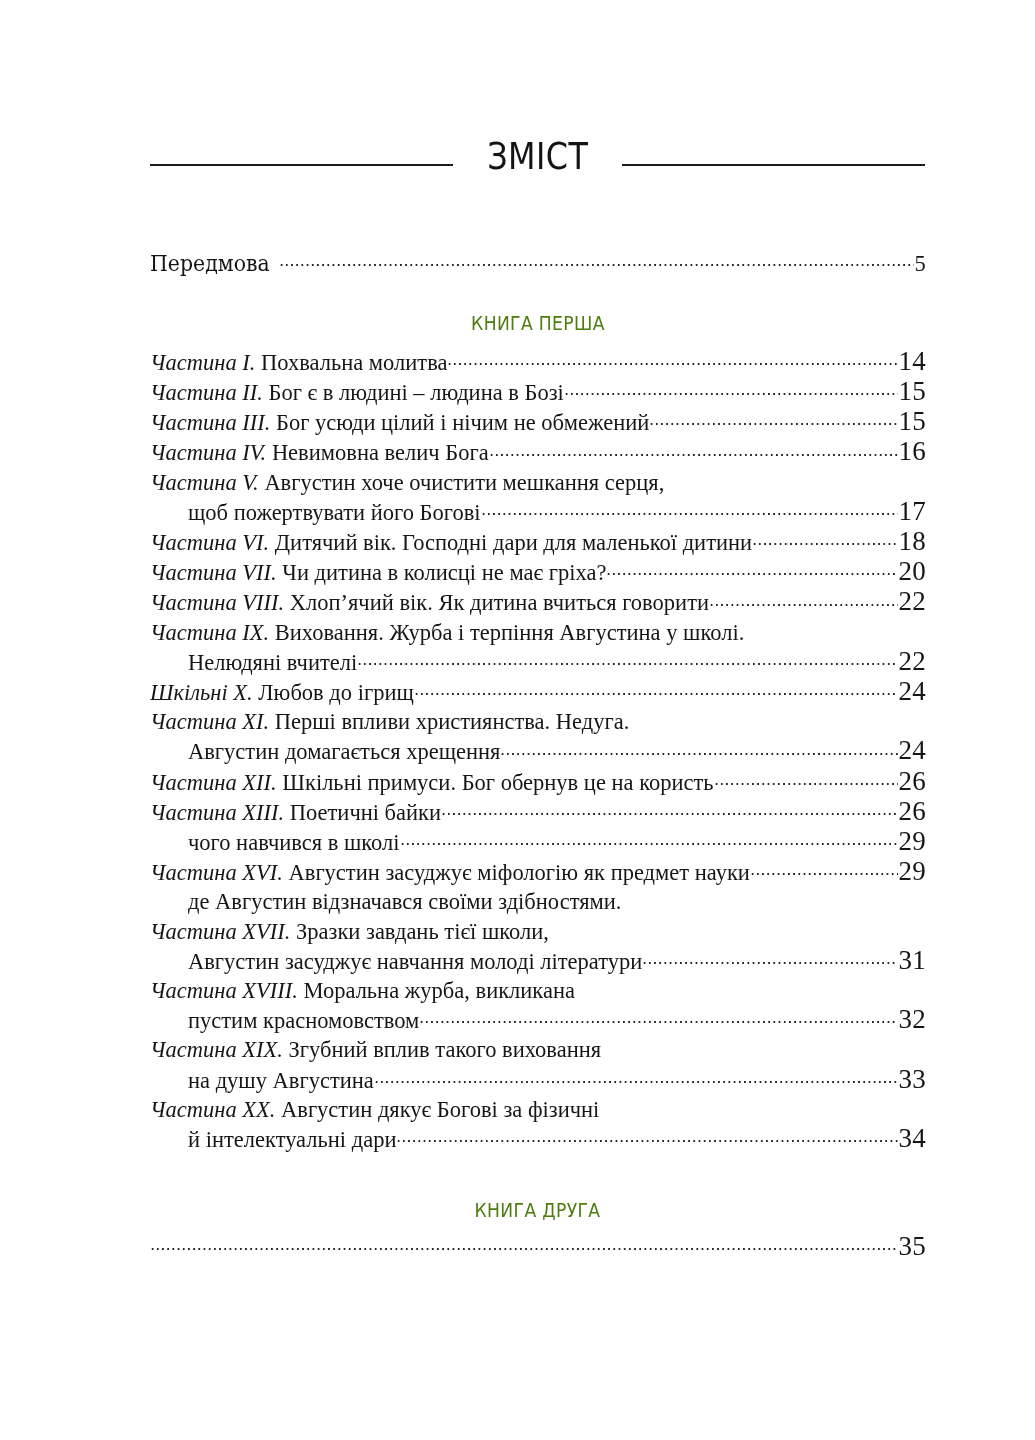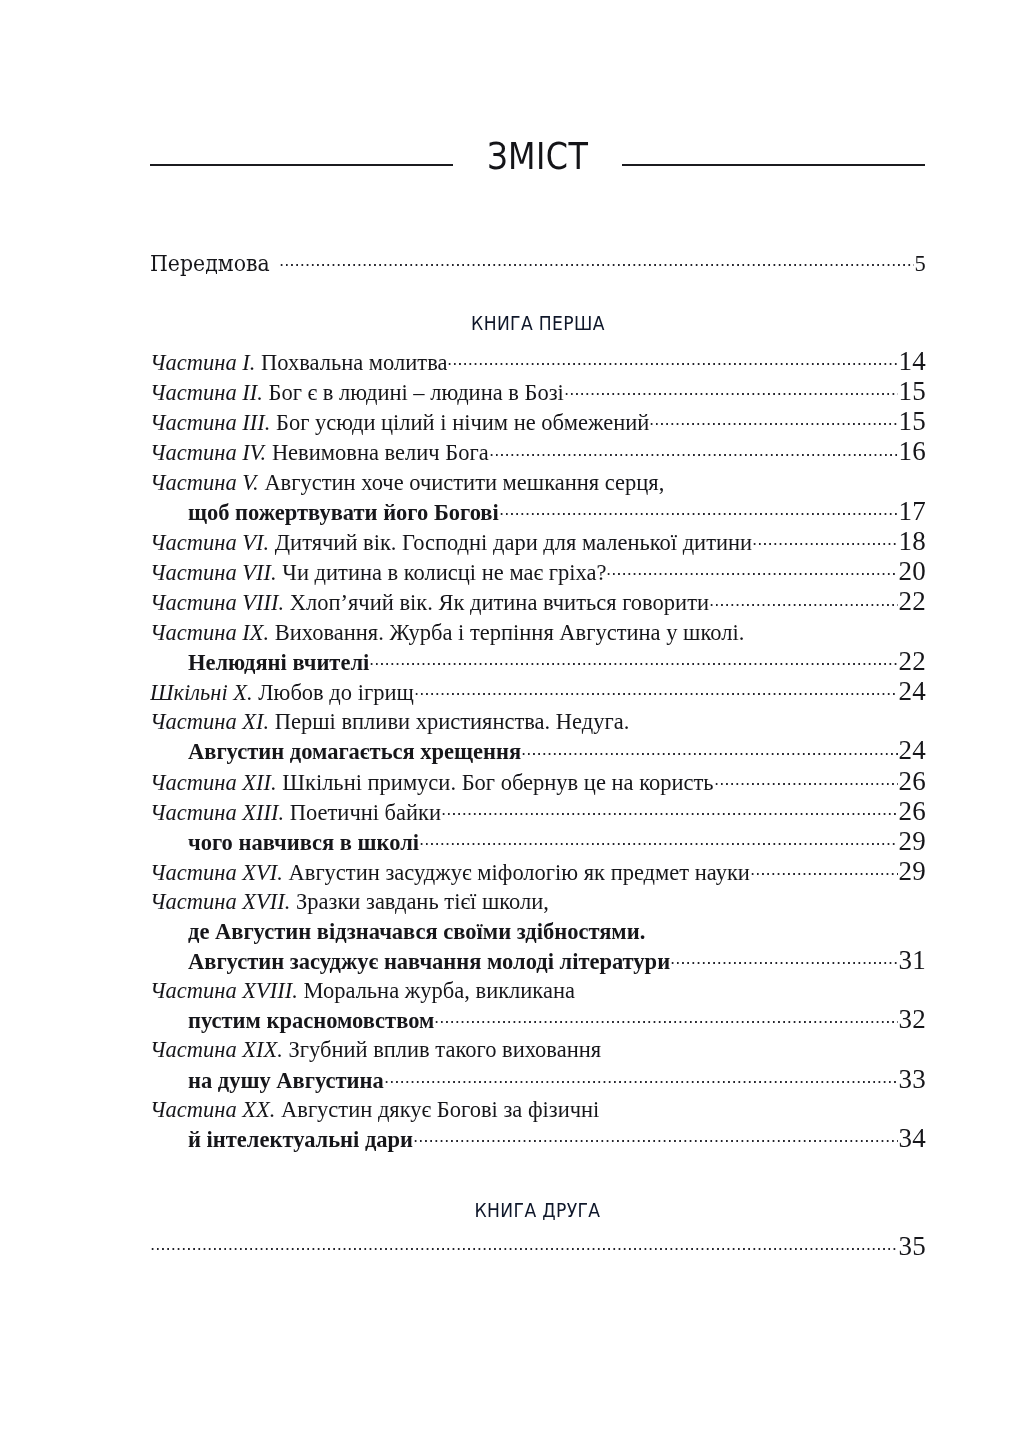--- a/index.html
+++ b/index.html
@@ -76,21 +76,20 @@
   .line {
     display: flex;
     align-items: baseline;
     width: 100%;
     font-size: 22.5px;
     line-height: 29.2px;
     white-space: nowrap;
   }
   .line.indent .text {
     padding-left: 38px;
-    font-weight: bold;
   }
   .text {
     flex: 0 1 auto;
     overflow: hidden;
     text-overflow: clip;
   }
   .text .part {
     font-style: italic;
   }
   .dots {
@@ -134,21 +133,21 @@
     font-size: 22.5px;
   }
 
   
   .book-heading {
     text-align: center;
     font-family: "DejaVu Sans", "Liberation Sans", sans-serif;
     font-size: 19.5px;
     font-weight: 400;
     letter-spacing: 0.4px;
-    color: #0f172a;
+    color: #4d7c0f;
     white-space: nowrap;
   }
   .book-heading span {
     display: inline-block;
     transform: scaleX(0.88);
     transform-origin: center;
   }
 
   .sp-after-preface { height: 34px; }
   .sp-after-heading { height: 12px; }
@@ -285,25 +284,25 @@
         </div>
       </div>
       <div class="entry">
         <div class="line">
           <span class="text"><span class="part">Частина XVI. </span><span>Августин засуджує міфологію як предмет науки</span></span>
           <span class="dots"></span>
           <span class="pageno">29</span>
         </div>
       </div>
       <div class="entry">
-        <div class="line nolead">
-          <span class="text"><span class="part">Частина XVII. </span><span>Зразки завдань тієї школи,</span></span>
-        </div>
         <div class="line indent nolead">
           <span class="text"><span>де Августин відзначався своїми здібностями.</span></span>
+        </div>
+        <div class="line nolead">
+          <span class="text"><span class="part">Частина XVII. </span><span>Зразки завдань тієї школи,</span></span>
         </div>
         <div class="line indent">
           <span class="text"><span>Августин засуджує навчання молоді літератури</span></span>
           <span class="dots"></span>
           <span class="pageno">31</span>
         </div>
       </div>
       <div class="entry">
         <div class="line nolead">
           <span class="text"><span class="part">Частина XVIII. </span><span>Моральна журба, викликана</span></span>

